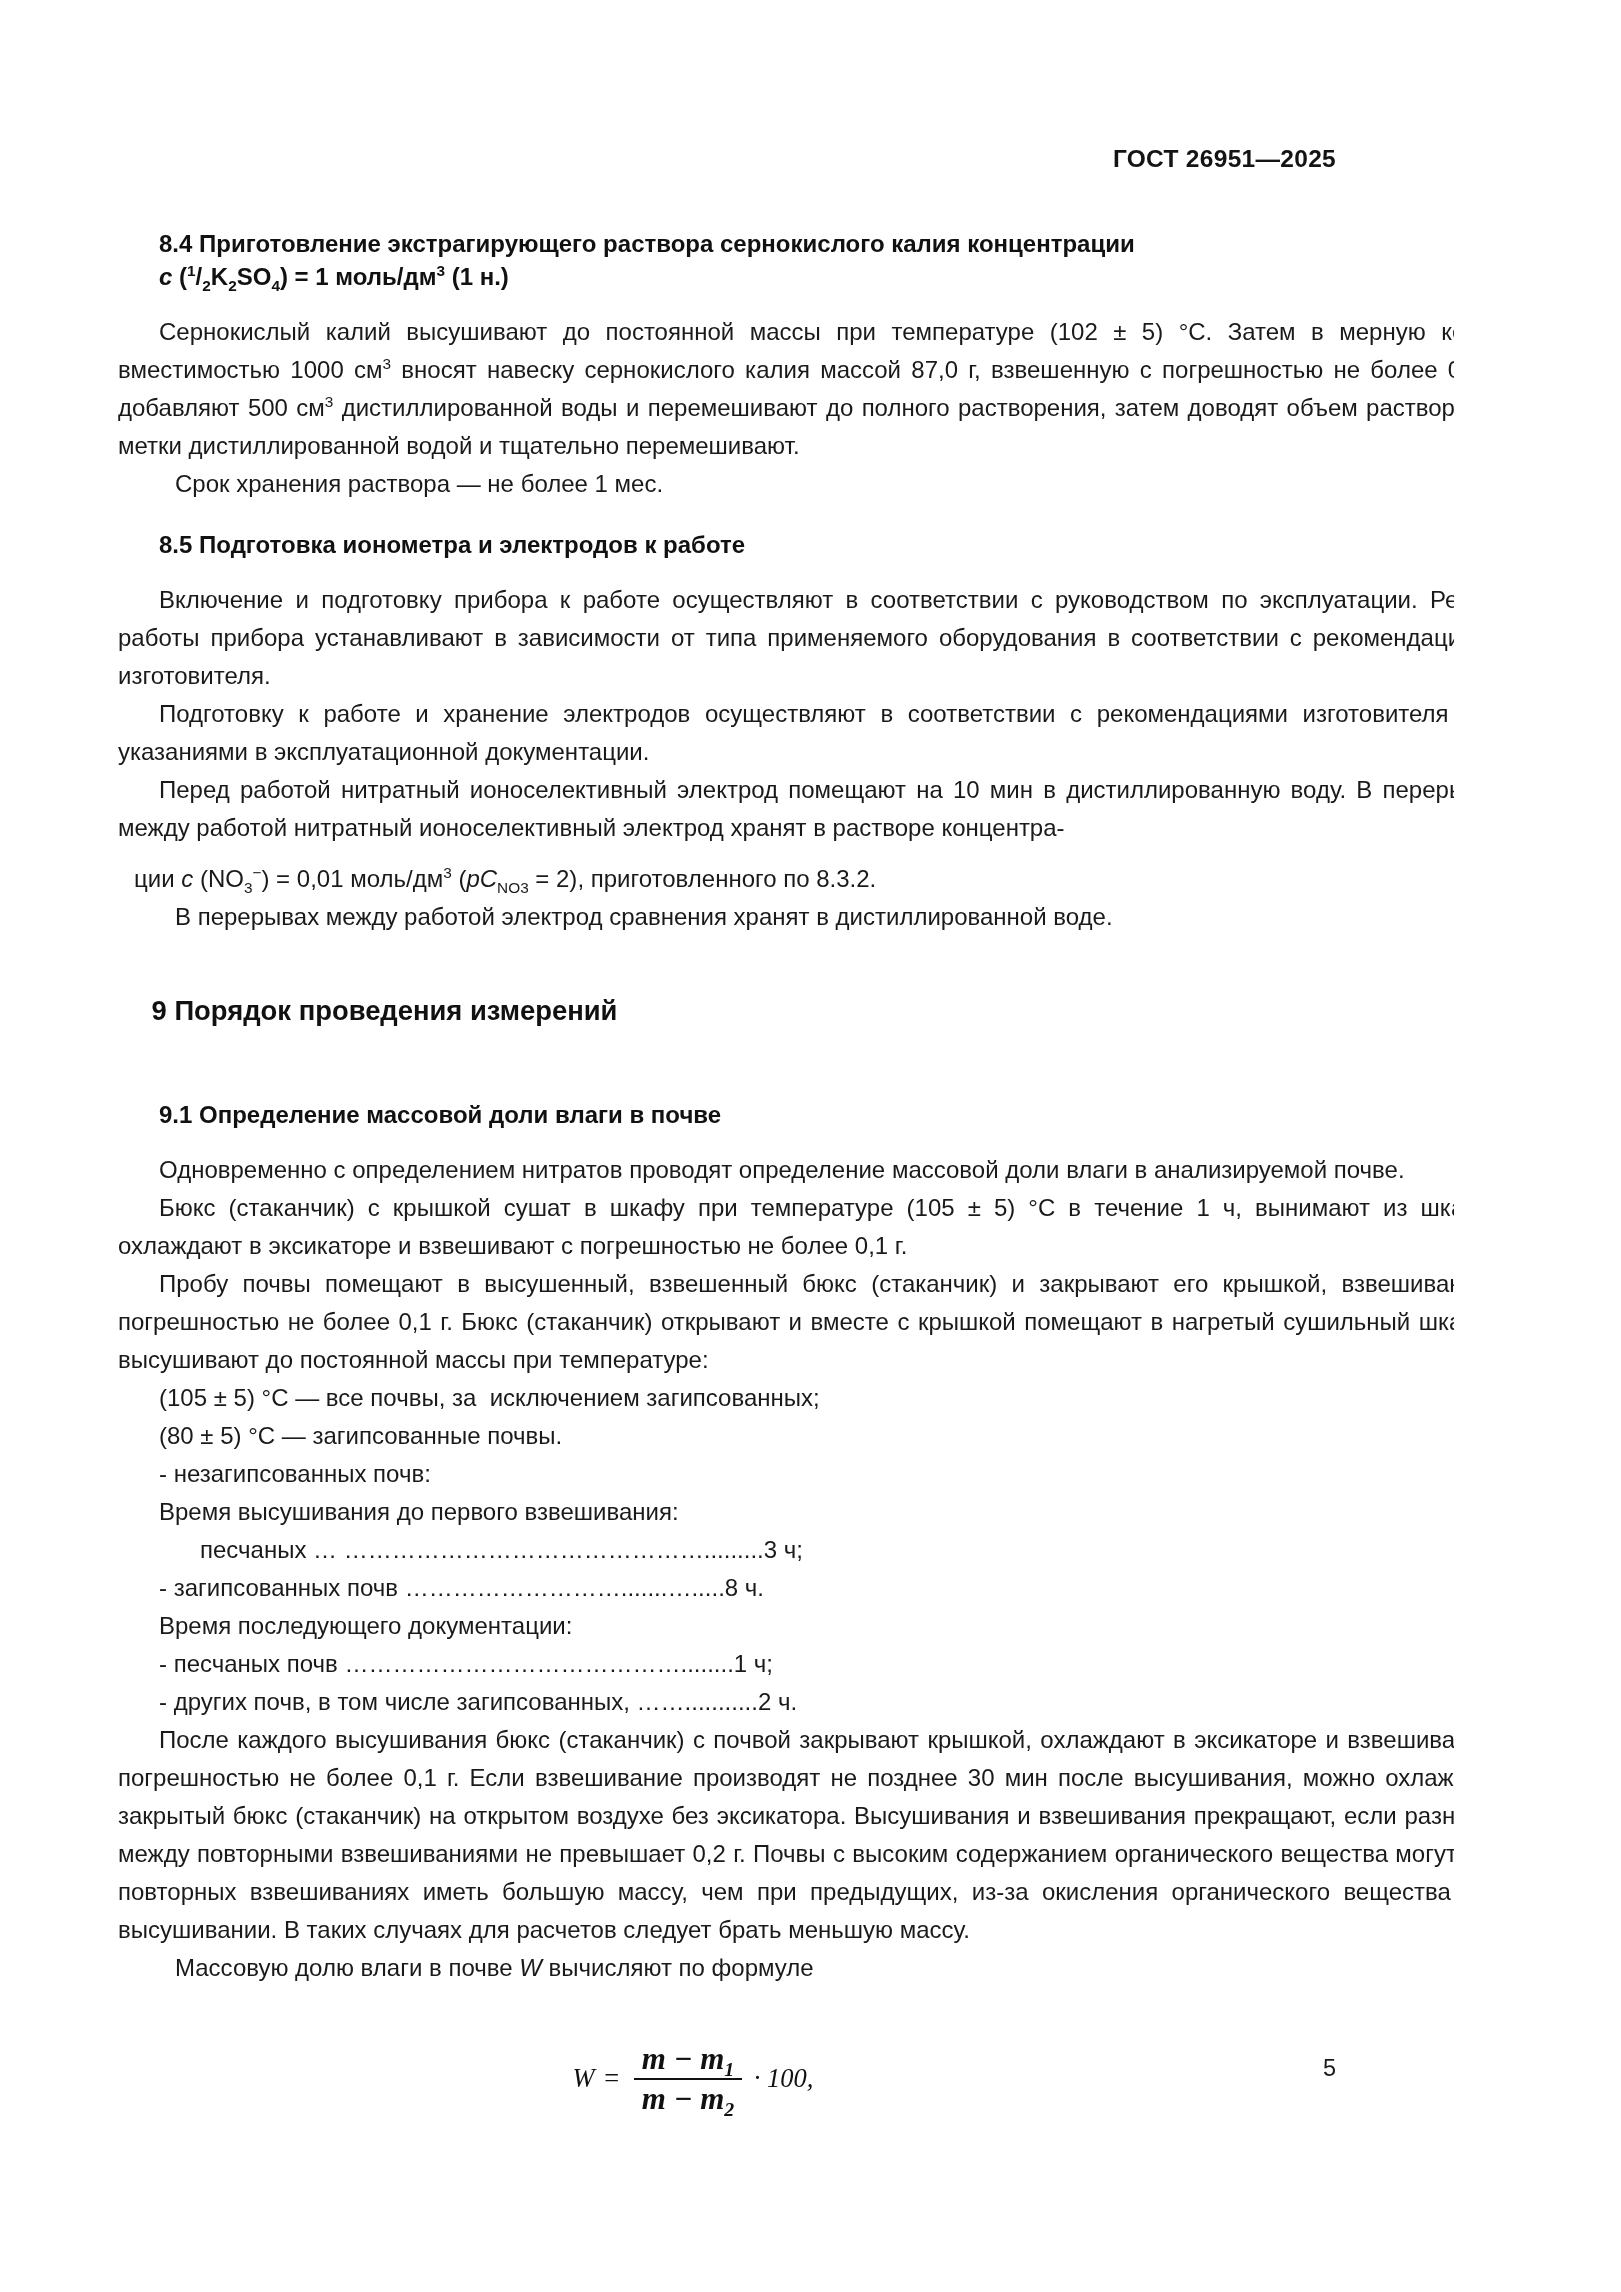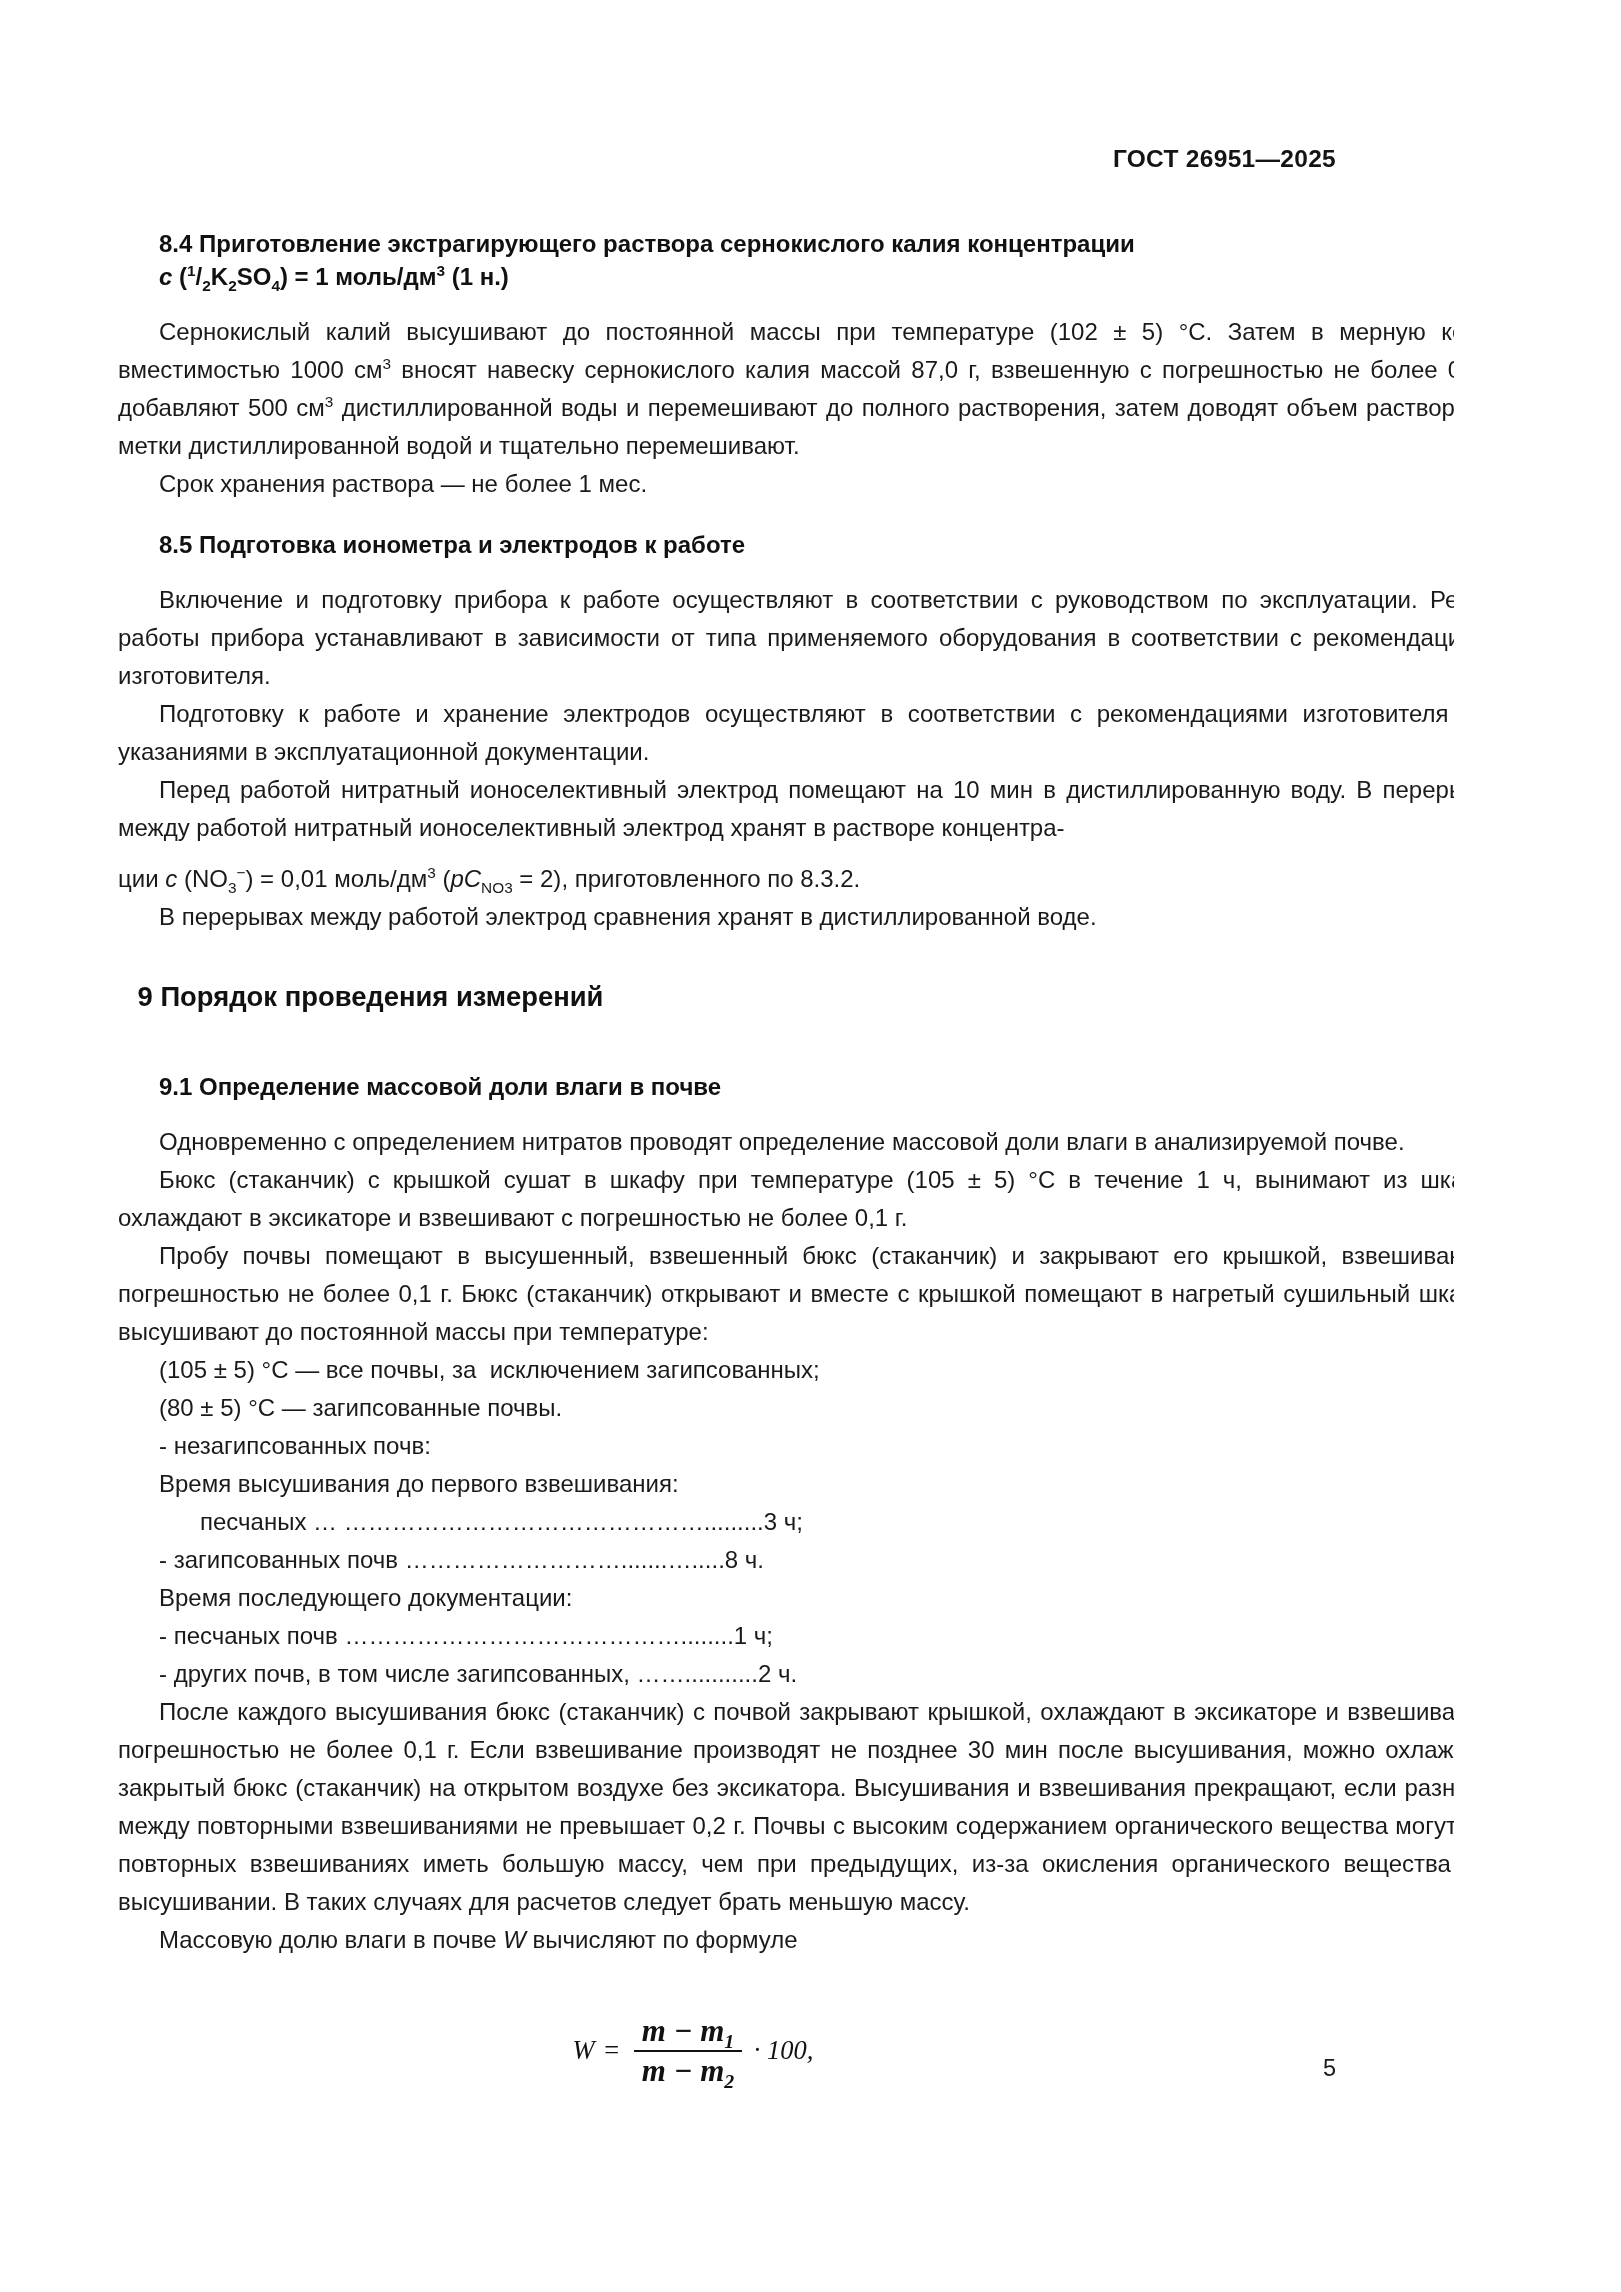--- a/index.html
+++ b/index.html
@@ -40,33 +40,33 @@
     padding-left: 41px;
     color: #111;
   }
   .h-sub .line2 {
     display: block;
   }
   .h-major {
     font-size: 27.4px;
     font-weight: bold;
     padding-left: 19.6px;
-    margin: 0;
+    margin: 14px;
     color: #111;
   }
   p.body {
     font-size: 24px;
     line-height: 38px;
     margin: 0;
     text-align: justify;
     text-justify: inter-word;
     color: #1a1a1a;
   }
   p.body.indent { text-indent: 41px; }
-  p.nojust { text-align: left; }
+  p.nojust { text-align: left; margin-left: 16px; }
   .gap-14 { height: 13.7px; }
   .gap-20 { height: 19.6px; }
   .gap-26 { height: 25.5px; }
   .gap-34 { height: 33px; }
   .gap-46 { height: 45px; }
   .gap-58 { height: 57px; }
   sup, sub {
     font-size: 0.64em;
     line-height: 0;
   }

